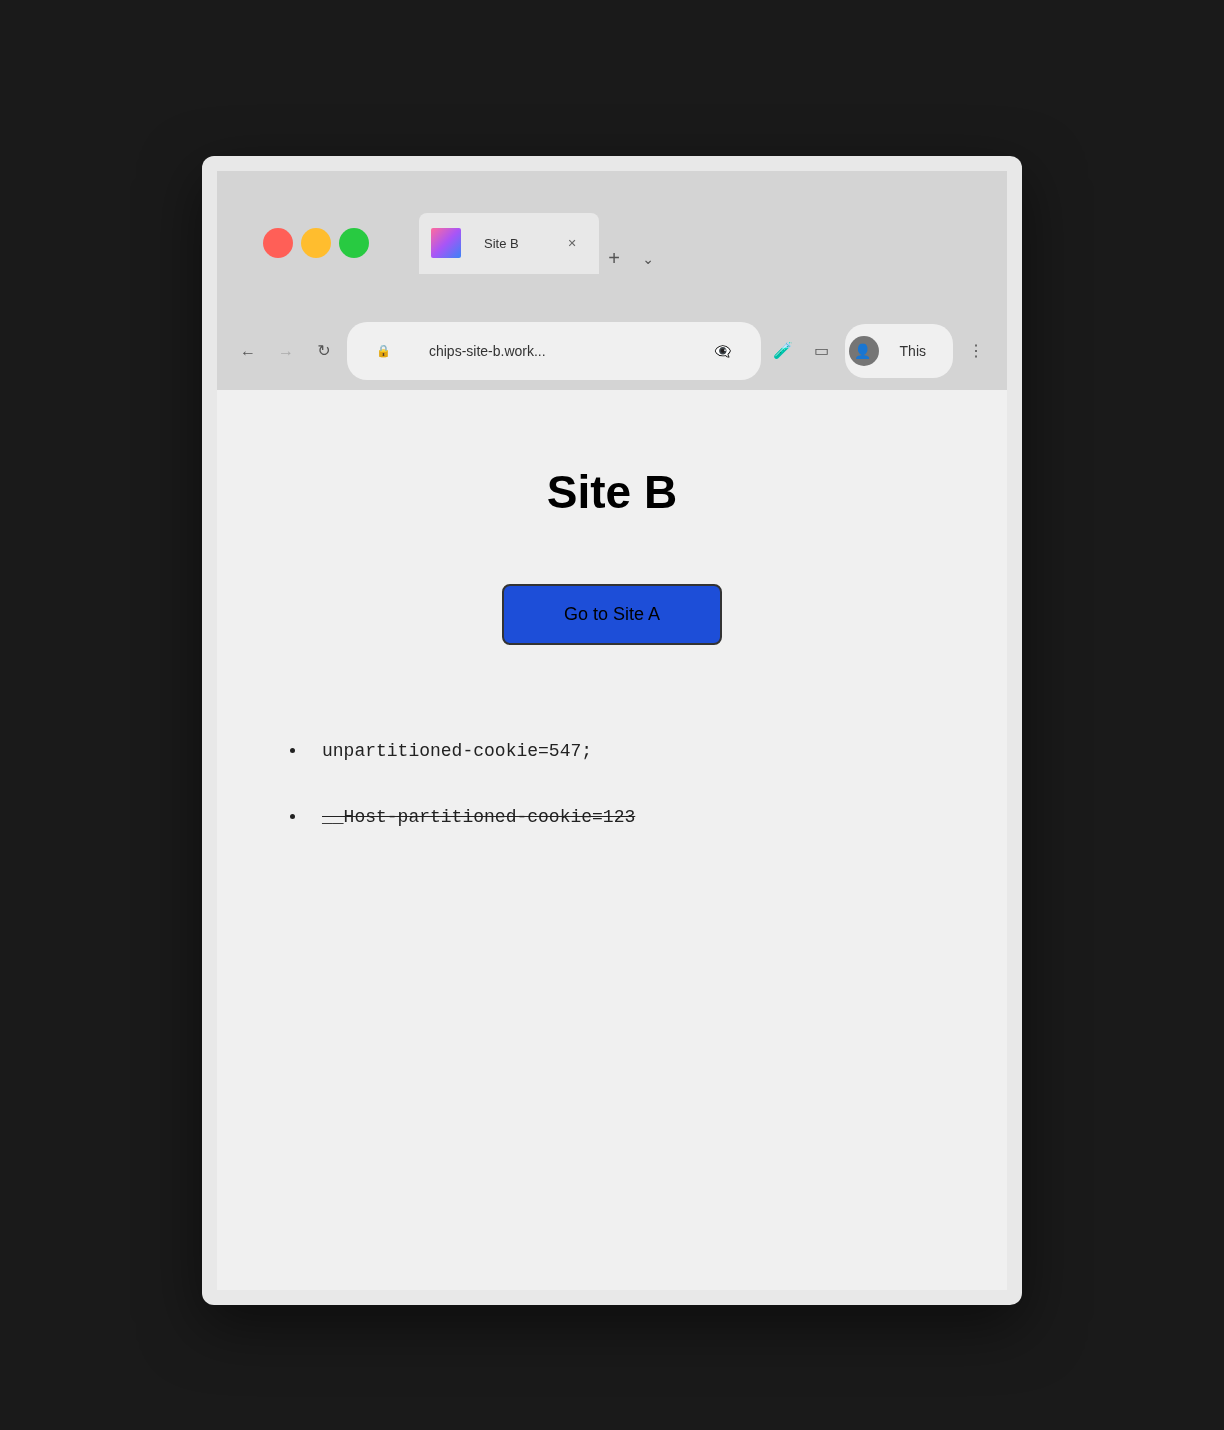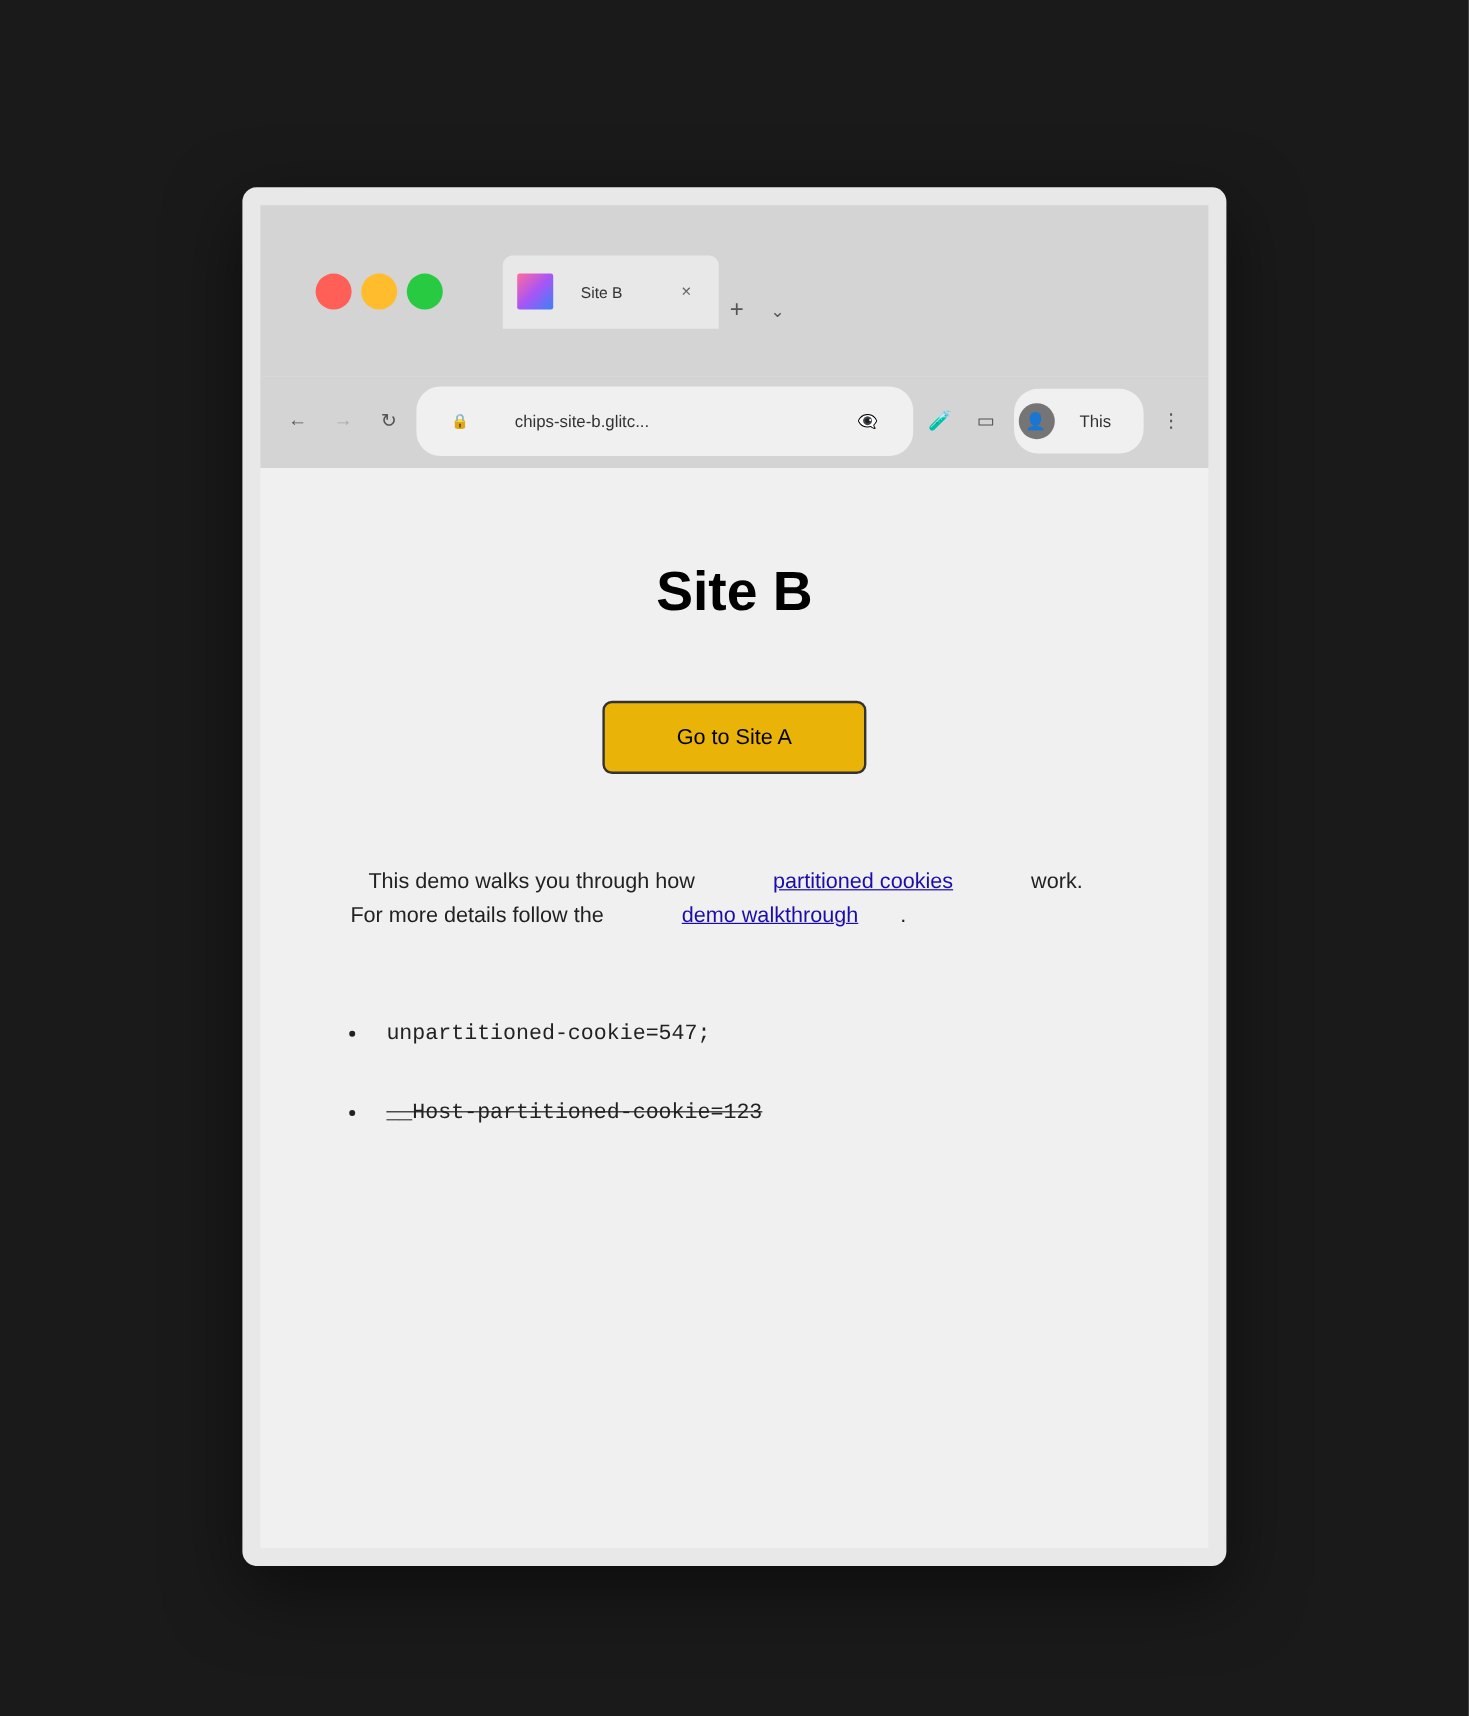--- a/index.html
+++ b/index.html
@@ -241,21 +241,21 @@
       color: #222;
       margin-bottom: 36px;
       line-height: 1.6;
     }
 
     .goto-btn {
       display: block;
       margin: 0 auto 60px auto;
       width: 220px;
       padding: 18px 24px;
-      background: #eab308;
+      background: #1d4ed8;
       border: 2px solid #333;
       border-radius: 8px;
       font-size: 18px;
       font-weight: 500;
       cursor: pointer;
       text-align: center;
     }
 
     .description-text {
       font-size: 18px;
@@ -317,49 +317,39 @@
       </div>
     </div>
   </div>
 
   <div class="nav-bar">
     <div class="nav-btn">←</div>
     <div class="nav-btn disabled">→</div>
     <div class="nav-btn">↻</div>
     <div class="address-bar">
       <span class="lock-icon">🔒</span>
-      <span class="address-text">chips-site-b.glitc...</span>
+      <span class="address-text">chips-site-b.work...</span>
       <span class="eye-slash-icon">👁‍🗨</span>
     </div>
     <div class="nav-action-btn">🧪</div>
     <div class="nav-action-btn">▭</div>
     <div class="user-btn">
       <div class="user-avatar">👤</div>
       <span>This</span>
     </div>
     <div class="nav-action-btn">⋮</div>
   </div>
 
   <div class="page-content">
     <h1 class="site-title">Site B</h1>
 
 
 
     <button class="goto-btn">Go to Site A</button>
 
-    <p class="description-text">
-      <span>This demo walks you through how</span>
-      <span> </span>
-      <a class="link">partitioned cookies</a>
-      <span> </span>
-      <span>work. For more details follow the</span>
-      <span> </span>
-      <a class="link">demo walkthrough</a>
-      <span>.</span>
-    </p>
 
 
     <ul class="cookie-list">
       <li>unpartitioned-cookie=547;</li>
       <li class="strikethrough">__Host-partitioned-cookie=123</li>
     </ul>
   </div>
 </div>
 
 </body></html>

